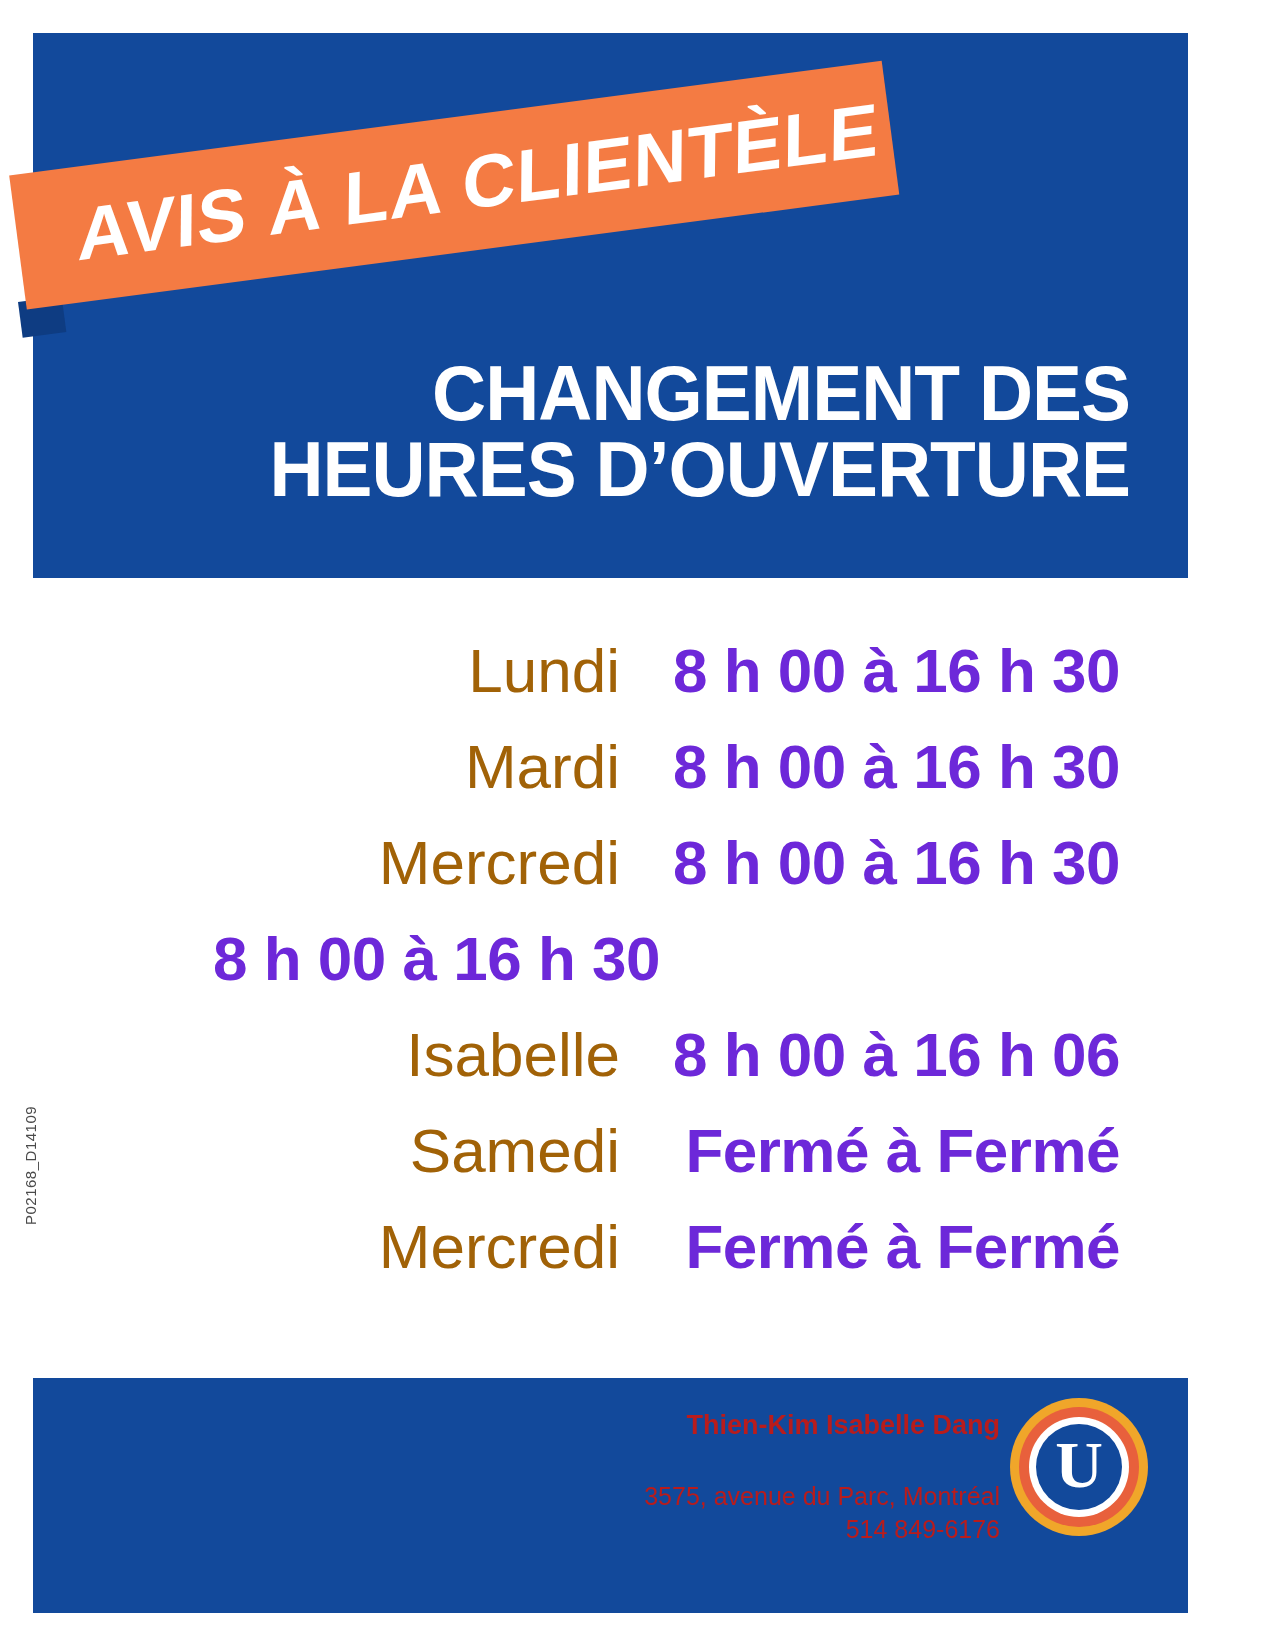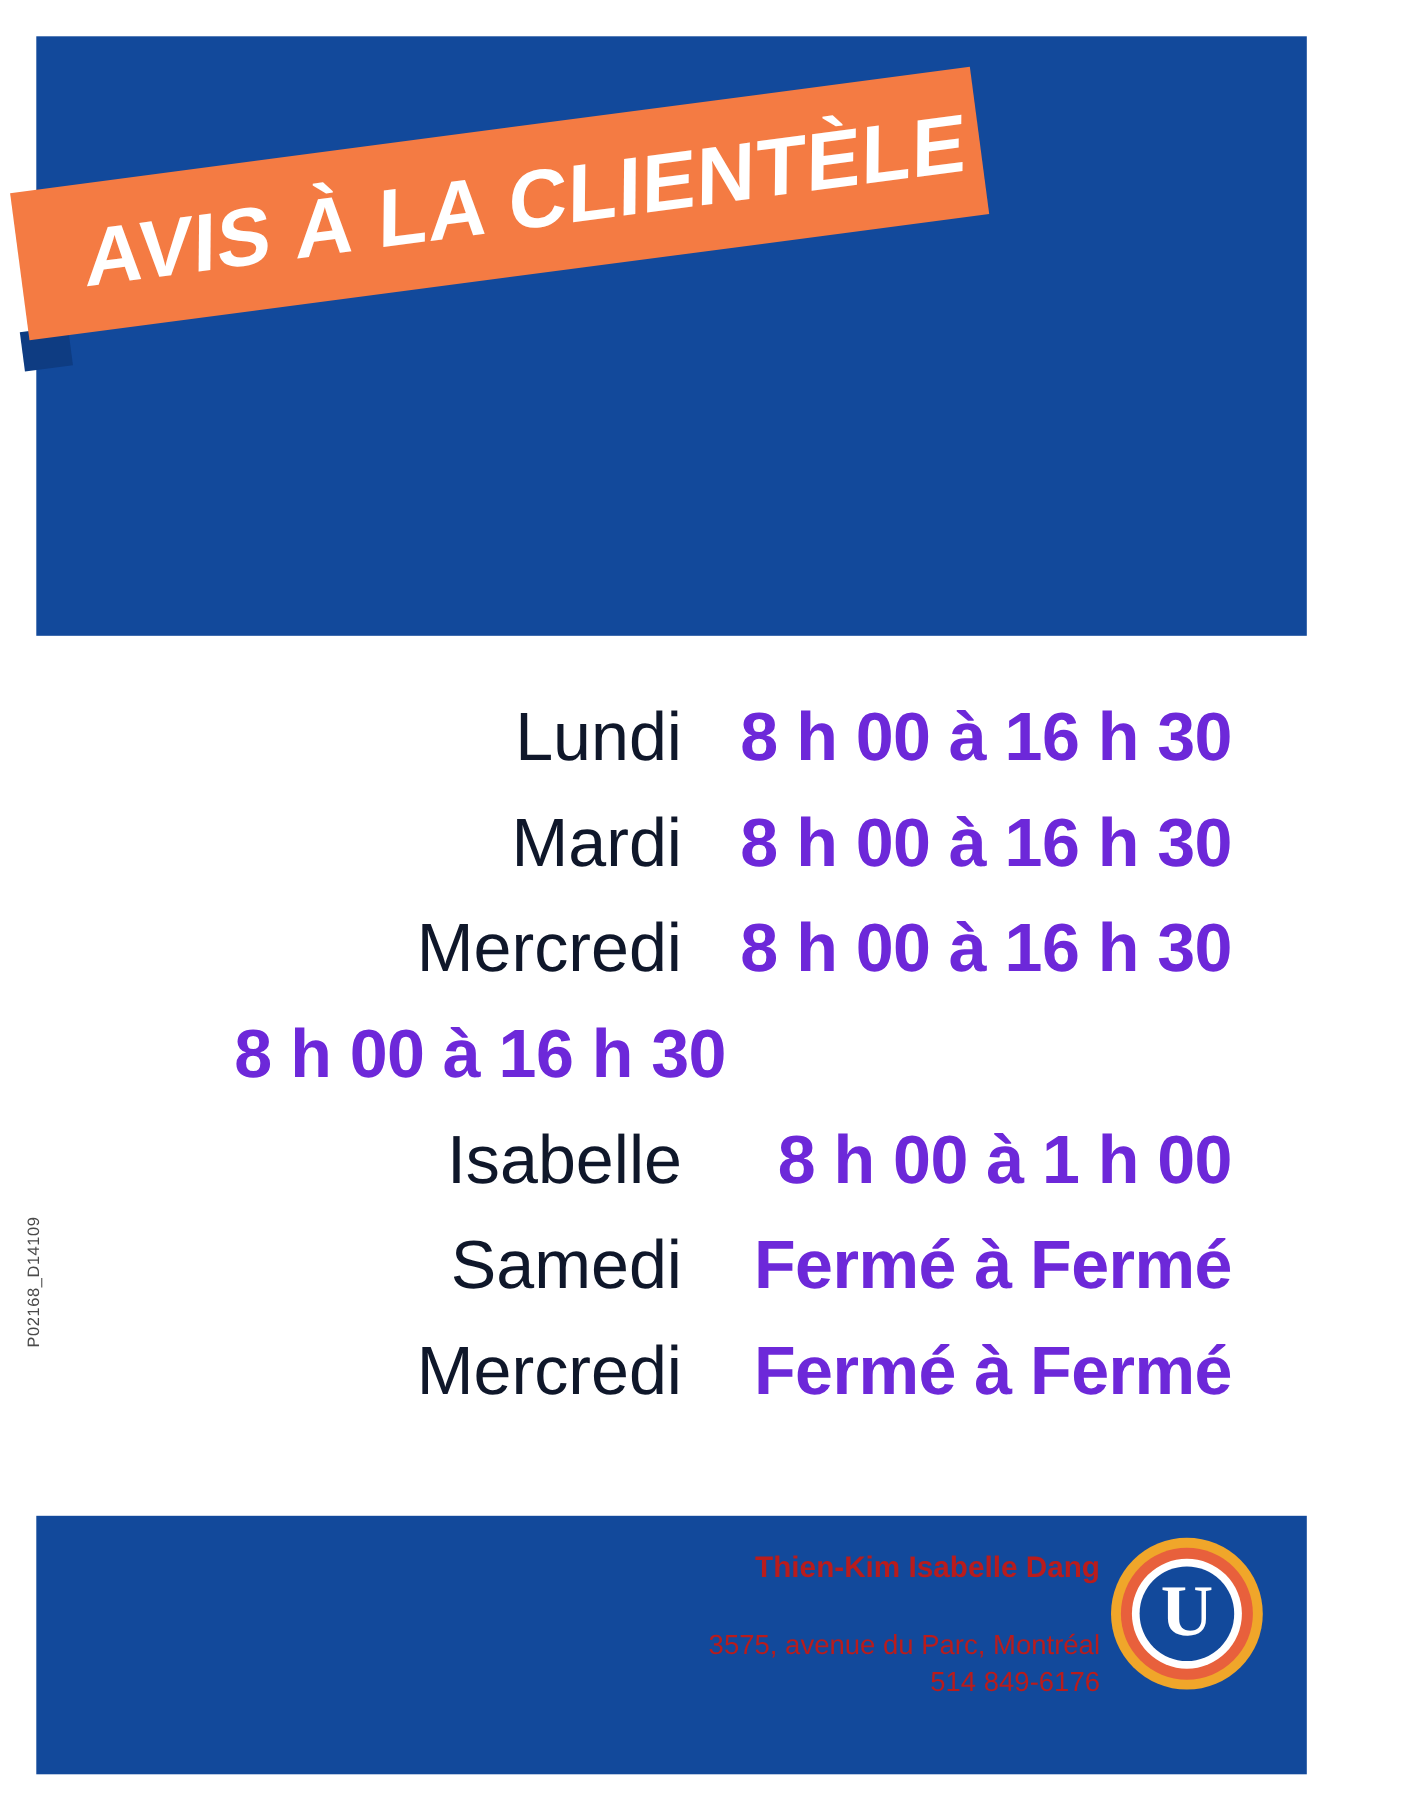--- a/index.html
+++ b/index.html
@@ -108,21 +108,21 @@
   .hours-row {
     display: flex;
     align-items: baseline;
     justify-content: flex-start;
     margin-bottom: 18px;
     height: 78px;
   }
   .hours-day {
     width: 460px;
     text-align: right;
-    color: #0f172a;
+    color: #a16207;
     font-family: "Liberation Sans", sans-serif;
     font-weight: normal;
     font-size: 62px;
     line-height: 1;
     padding-right: 0;
   }
   .hours-time {
     width: 500px;
     text-align: right;
     color: #6d28d9;
@@ -238,40 +238,44 @@
 
   <div class="header-band"></div>
 
   <div class="ribbon-wrap">
     <div class="ribbon-fold"></div>
     <div class="ribbon">
       <span class="ribbon-text">AVIS À LA CLIENTÈLE</span>
     </div>
   </div>
 
+  <div class="main-title">
+    <span class="line">CHANGEMENT DES</span>
+    <span class="line">HEURES D’OUVERTURE</span>
+  </div>
 
   <div class="hours">
     <div class="hours-row">
       <div class="hours-day">Lundi</div>
       <div class="hours-time">8 h 00 à 16 h 30</div>
     </div>
     <div class="hours-row">
       <div class="hours-day">Mardi</div>
       <div class="hours-time">8 h 00 à 16 h 30</div>
     </div>
     <div class="hours-row">
       <div class="hours-day">Mercredi</div>
       <div class="hours-time">8 h 00 à 16 h 30</div>
     </div>
     <div class="hours-row">
       <div class="hours-time">8 h 00 à 16 h 30</div>
     </div>
     <div class="hours-row">
       <div class="hours-day">Isabelle</div>
-      <div class="hours-time">8 h 00 à 1 h 00</div>
+      <div class="hours-time">8 h 00 à 16 h 06</div>
     </div>
     <div class="hours-row">
       <div class="hours-day">Samedi</div>
       <div class="hours-time">Fermé à Fermé</div>
     </div>
     <div class="hours-row">
       <div class="hours-day">Mercredi</div>
       <div class="hours-time">Fermé à Fermé</div>
     </div>
   </div>

